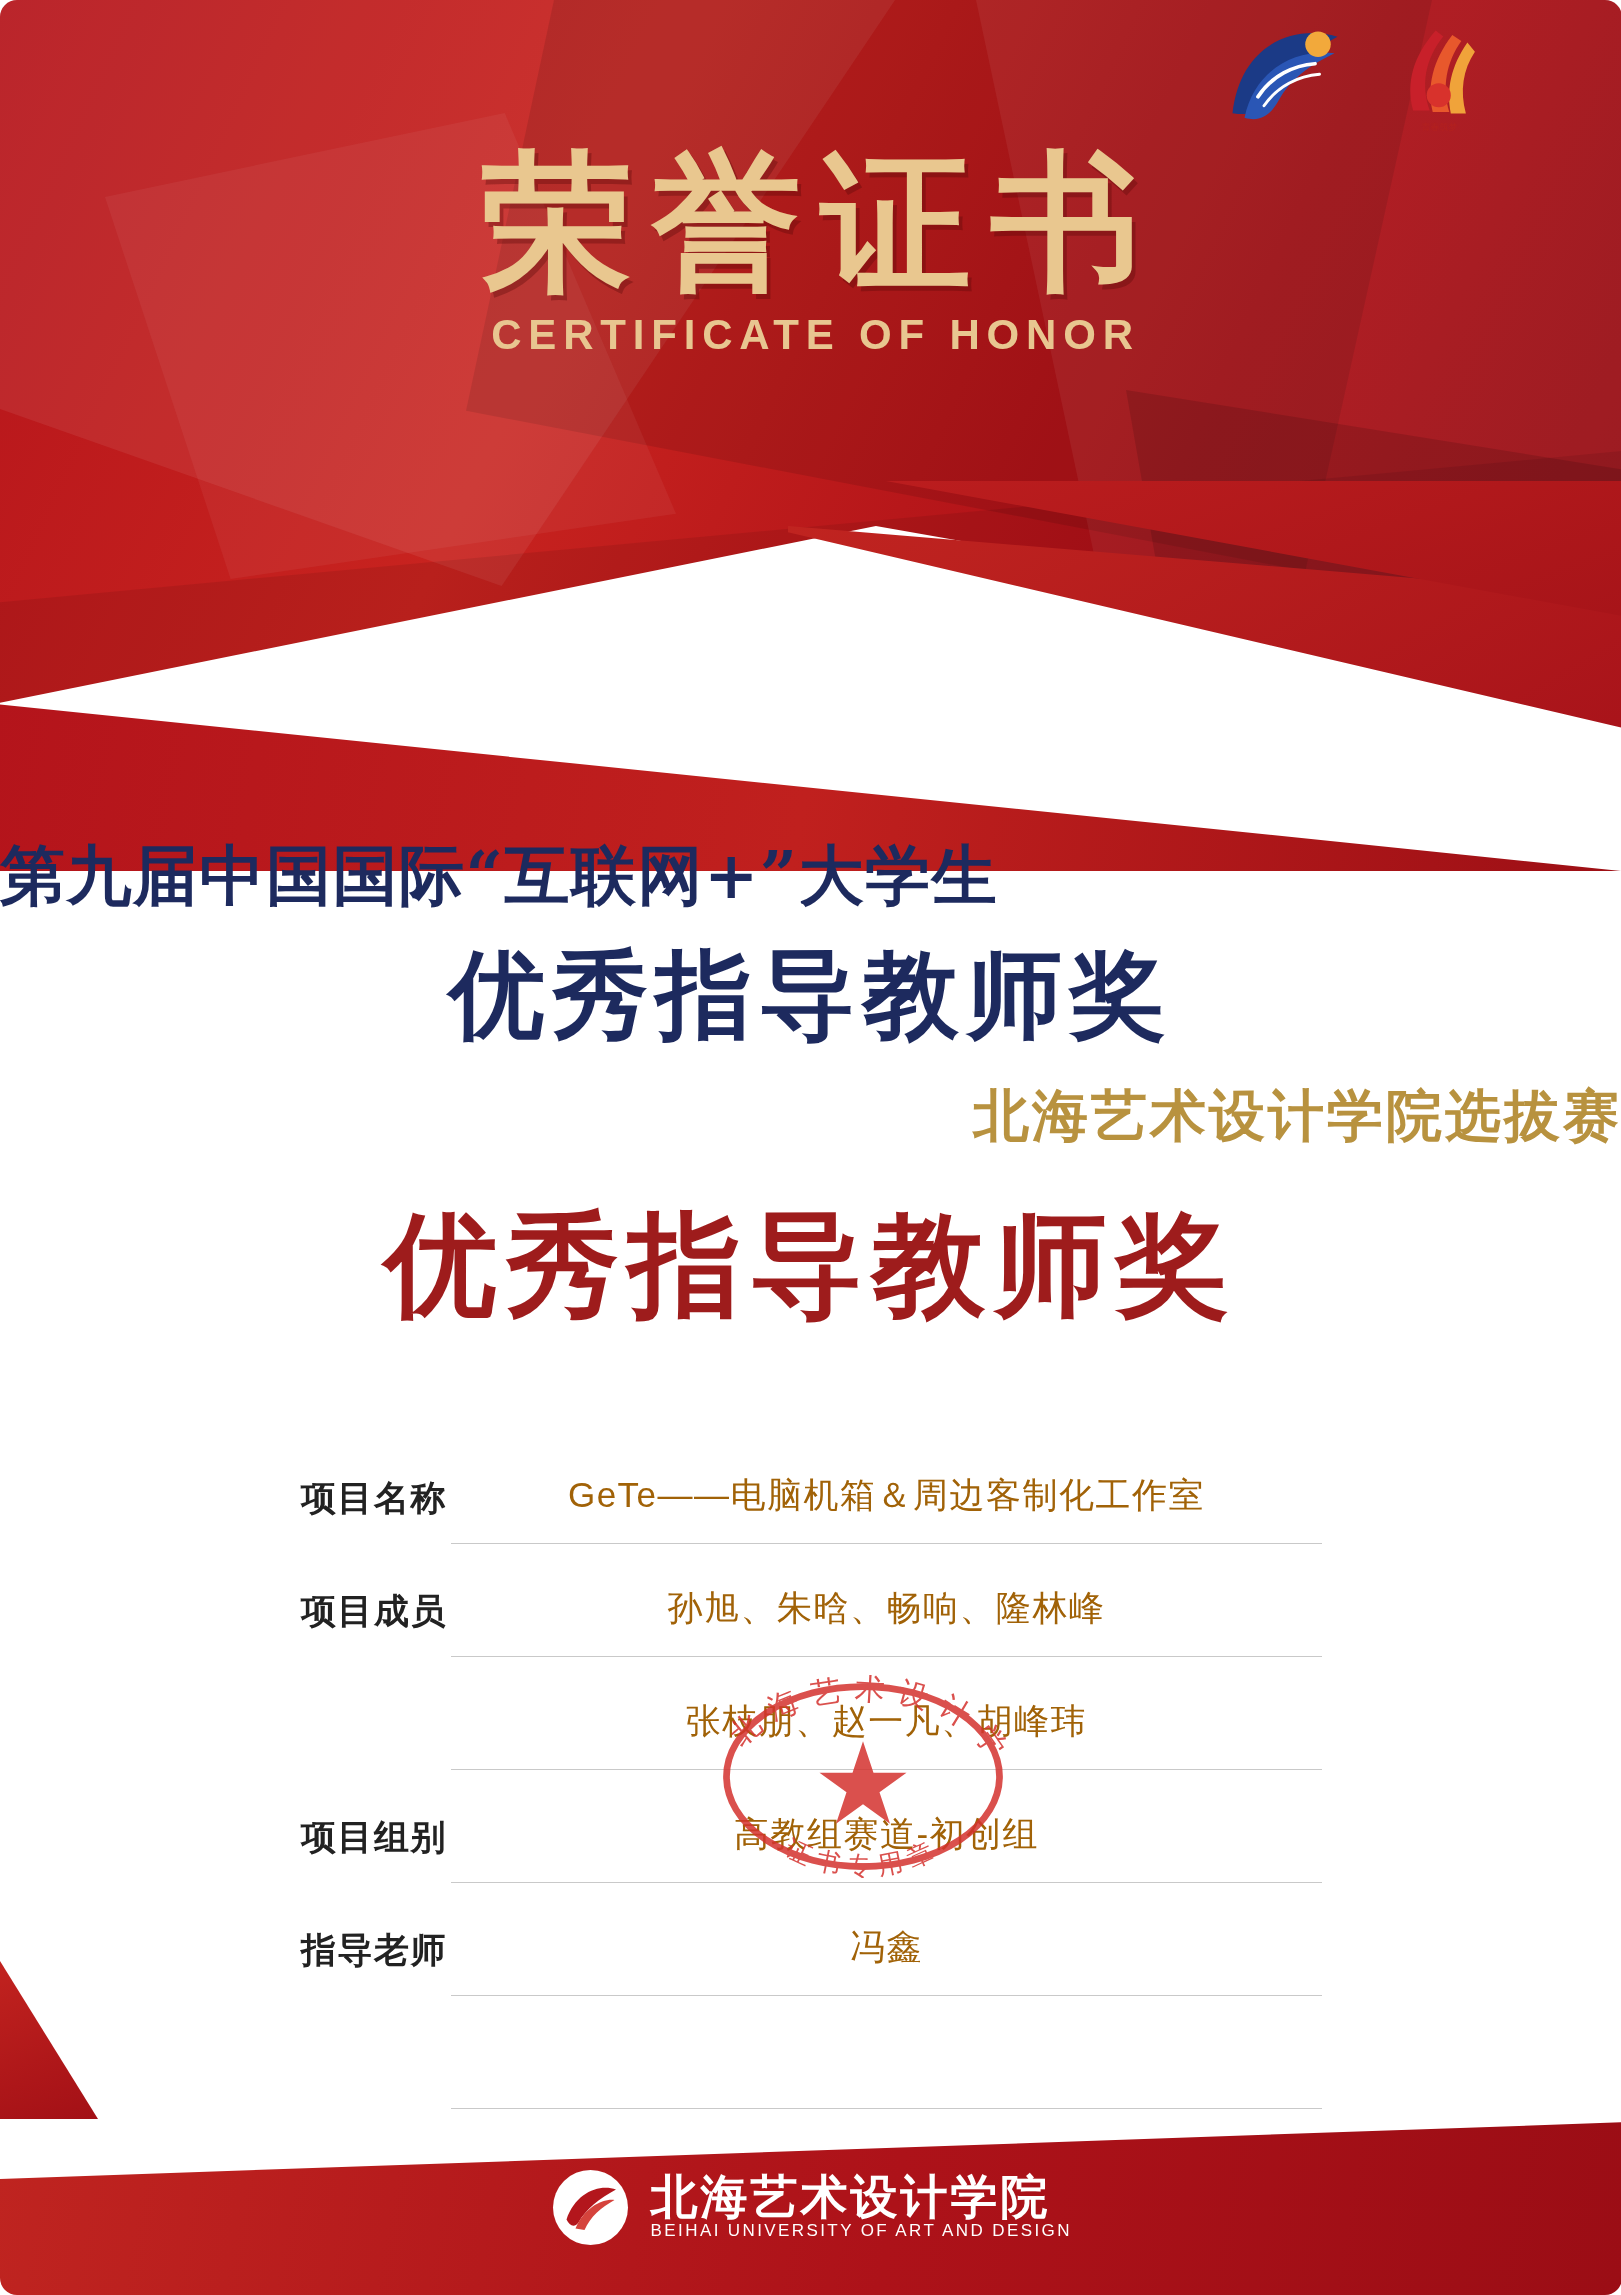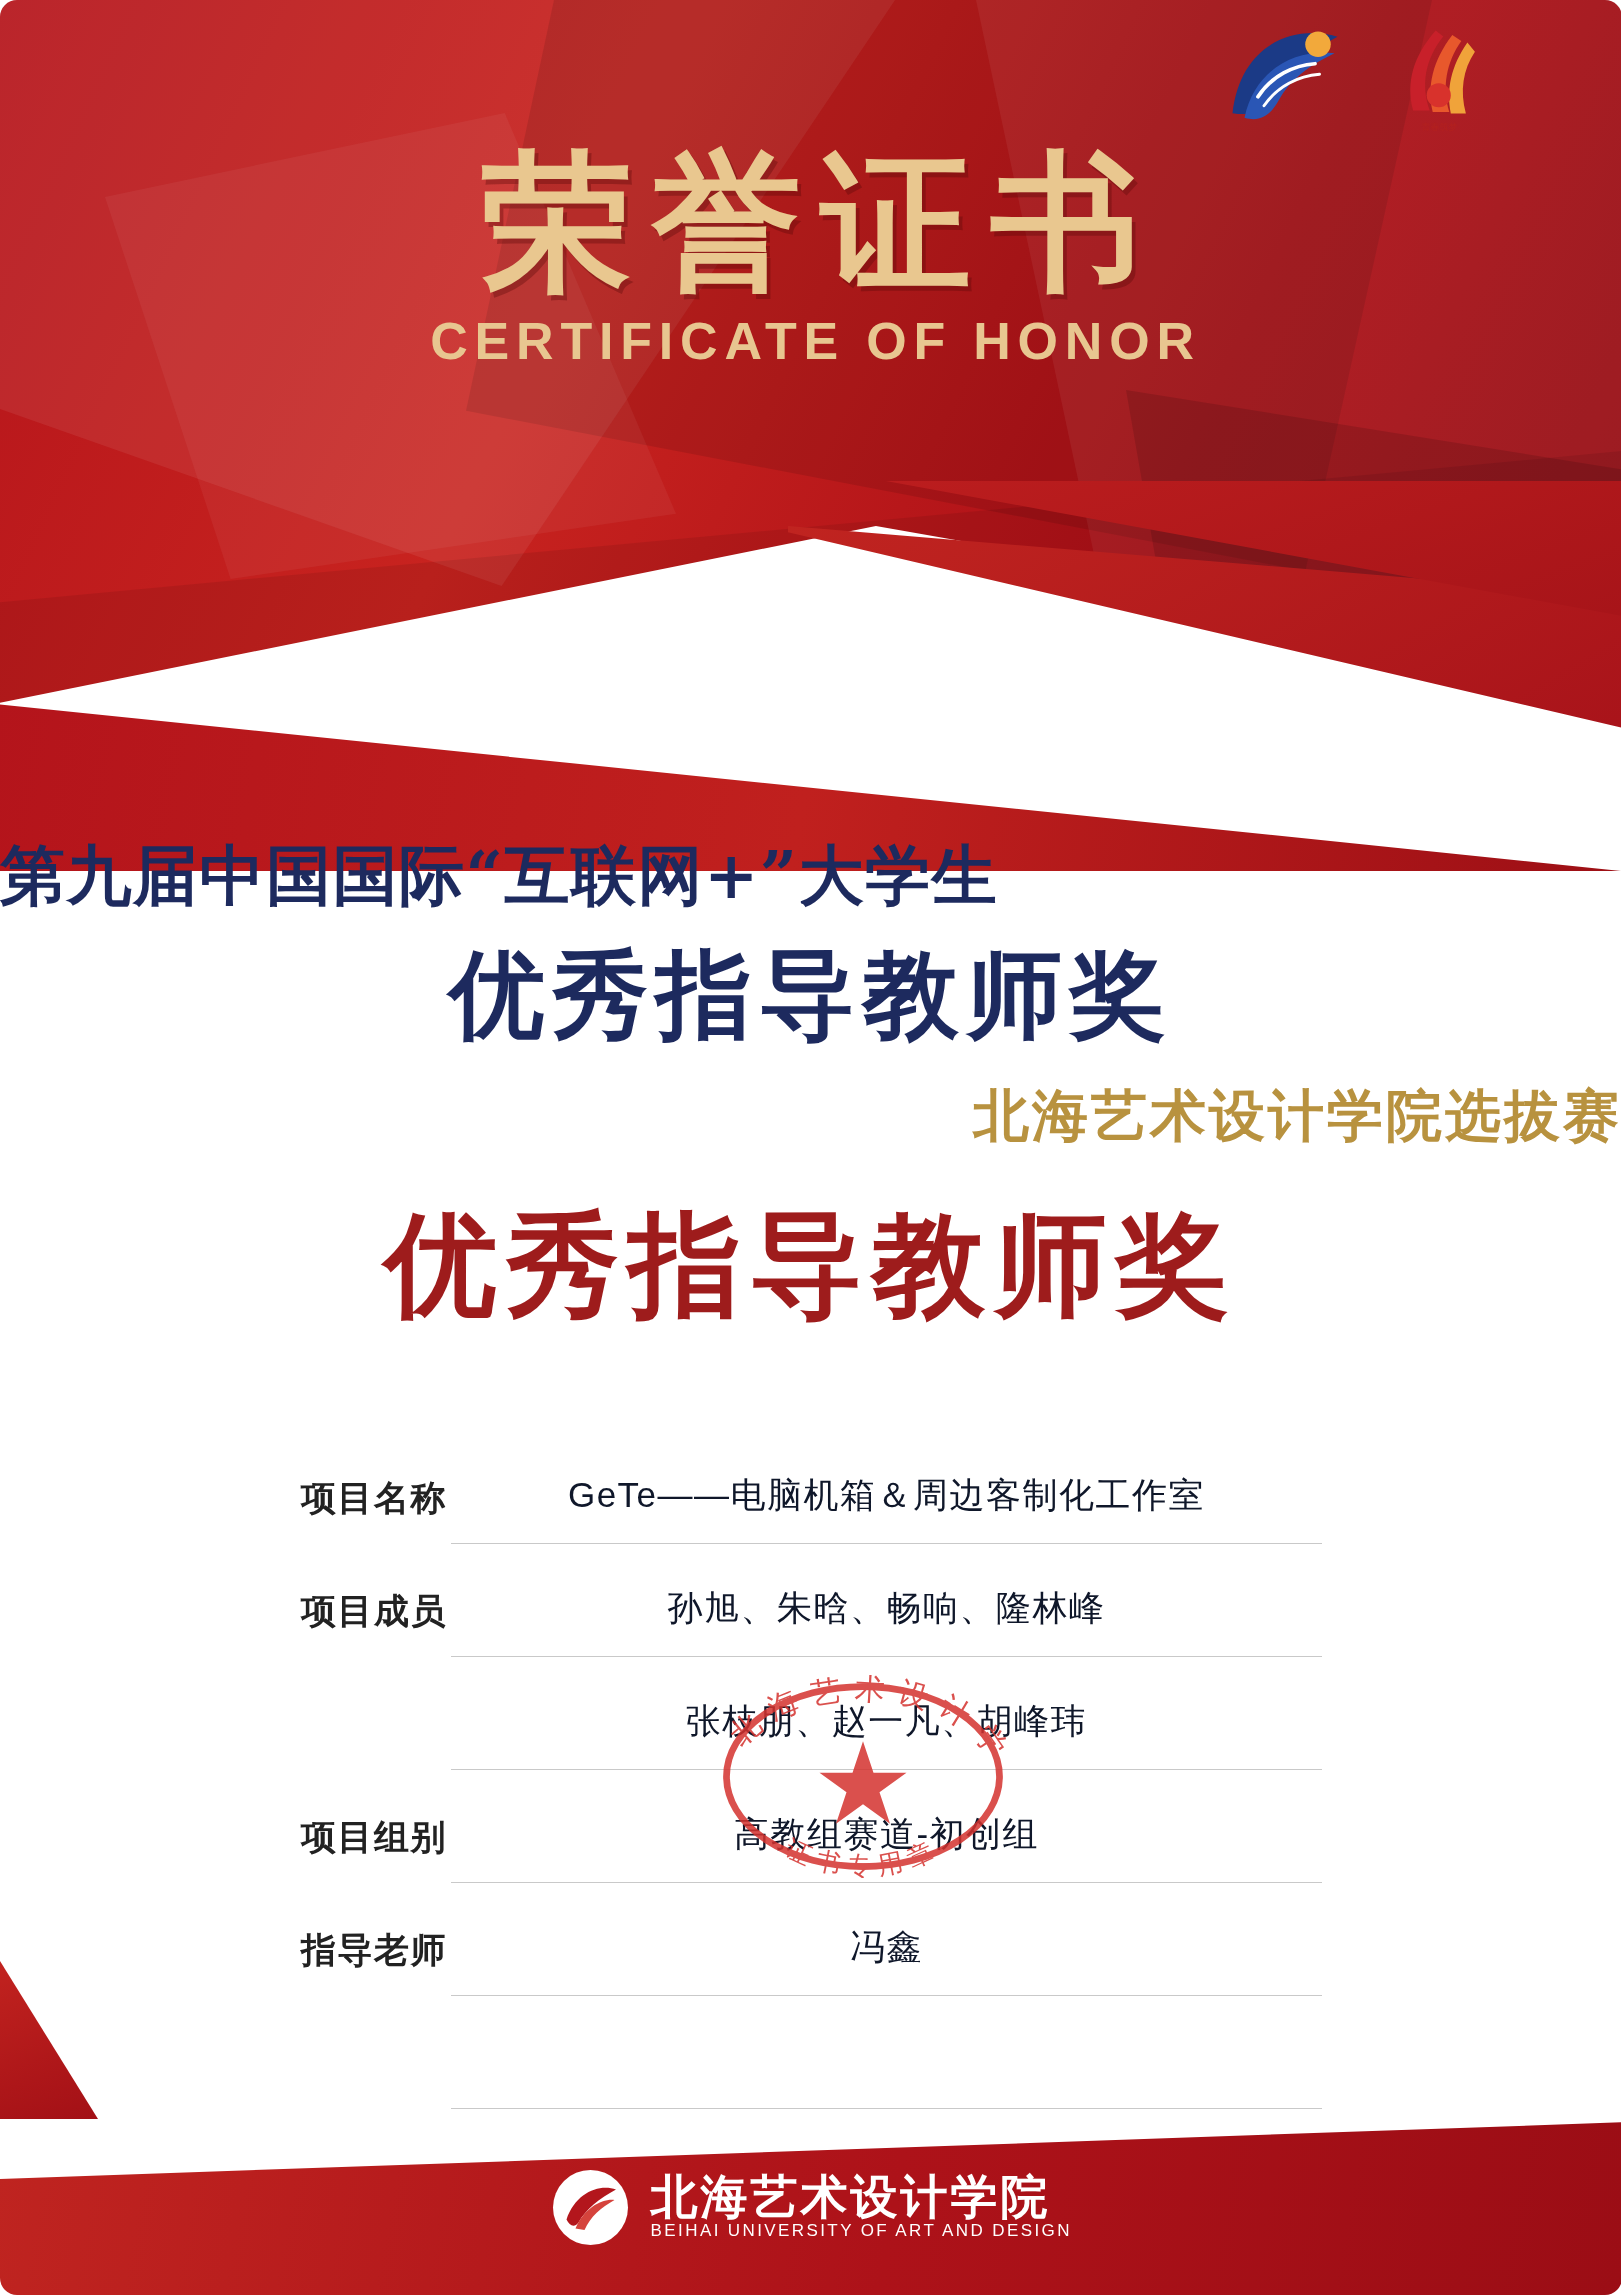--- a/index.html
+++ b/index.html
@@ -132,21 +132,21 @@
     letter-spacing: 19.5px;
     color: #e9c78f;
     text-shadow: 3.8px 4.5px 0 rgba(90,10,10,0.35);
     line-height: 1.05;
     padding-left: 19.5px;
   }
   .cert-title .en {
     margin-top: 10.5px;
     font-family: "Liberation Sans", sans-serif;
     font-weight: bold;
-    font-size: 52px;
+    font-size: 42px;
     letter-spacing: 6.8px;
     color: #e8c690;
     padding-left: 9px;
   }
 
   
   .body-area {
     position: absolute;
     left: 0;
     top: 811px;
@@ -212,21 +212,21 @@
     font-family: "Liberation Sans", "DejaVu Sans", sans-serif;
     margin-left: 38px;
   }
   .field-value {
     position: absolute;
     left: 203px;
     width: 871px;
     top: 22.5px;
     text-align: center;
     font-size: 35px;
-    color: #0f172a;
+    color: #a16207;
     letter-spacing: 1.5px;
     font-family: "Liberation Sans", "DejaVu Sans", sans-serif;
   }
   .field-rule {
     position: absolute;
     left: 203px;
     width: 871px;
     bottom: 18px;
     height: 1.5px;
     background: #c9c9c9;

